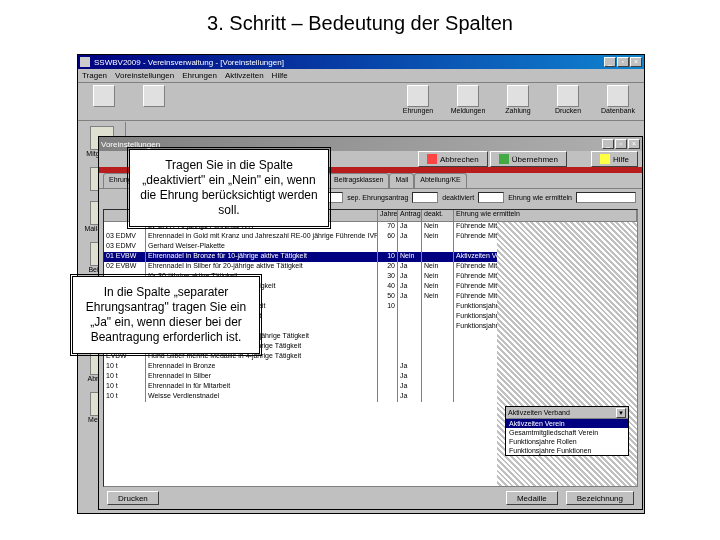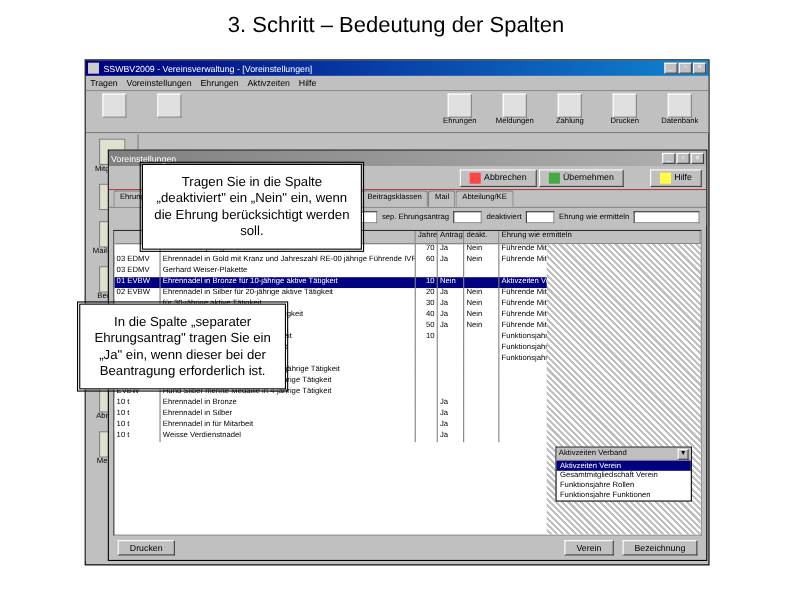--- a/index.html
+++ b/index.html
@@ -99,21 +99,21 @@
     background: #c0c0c0;
     border: 1px solid #000;
   }
   .subwindow .titlebar { background: linear-gradient(to right, #808080, #b0b0b0); }
   .sub-toolbar {
     height: 22px;
     background: #c0c0c0;
     display: flex;
     gap: 2px;
     padding: 2px 4px;
-    border-bottom: 1px solid #b91c1c;
+    border-bottom: 6px solid #b91c1c;
     align-items: center;
   }
   .sub-btn {
     height: 16px;
     padding: 0 8px;
     background: #c0c0c0;
     border: 1px solid #fff;
     border-right-color: #404040;
     border-bottom-color: #404040;
     font-size: 8px;
@@ -593,19 +593,19 @@
       <div class="dropdown-item hl">Aktivzeiten Verein</div>
       <div class="dropdown-item">Gesamtmitgliedschaft Verein</div>
       <div class="dropdown-item">Funktionsjahre Rollen</div>
       <div class="dropdown-item">Funktionsjahre Funktionen</div>
     </div>
   </div>
 
   <div class="footer-bar">
     <div class="foot-btn">Drucken</div>
     <div style="flex:1"></div>
-    <div class="foot-btn">Verein</div>
+    <div class="foot-btn">Medaille</div>
     <div class="foot-btn">Bezeichnung</div>
   </div>
 </div>
 
 <div class="callout callout1">Tragen Sie in die Spalte „deaktiviert" ein „Nein" ein, wenn die Ehrung berücksichtigt werden soll.</div>
 <div class="callout callout2">In die Spalte „separater Ehrungsantrag" tragen Sie ein „Ja" ein, wenn dieser bei der Beantragung erforderlich ist.</div>
 
 </body></html>

